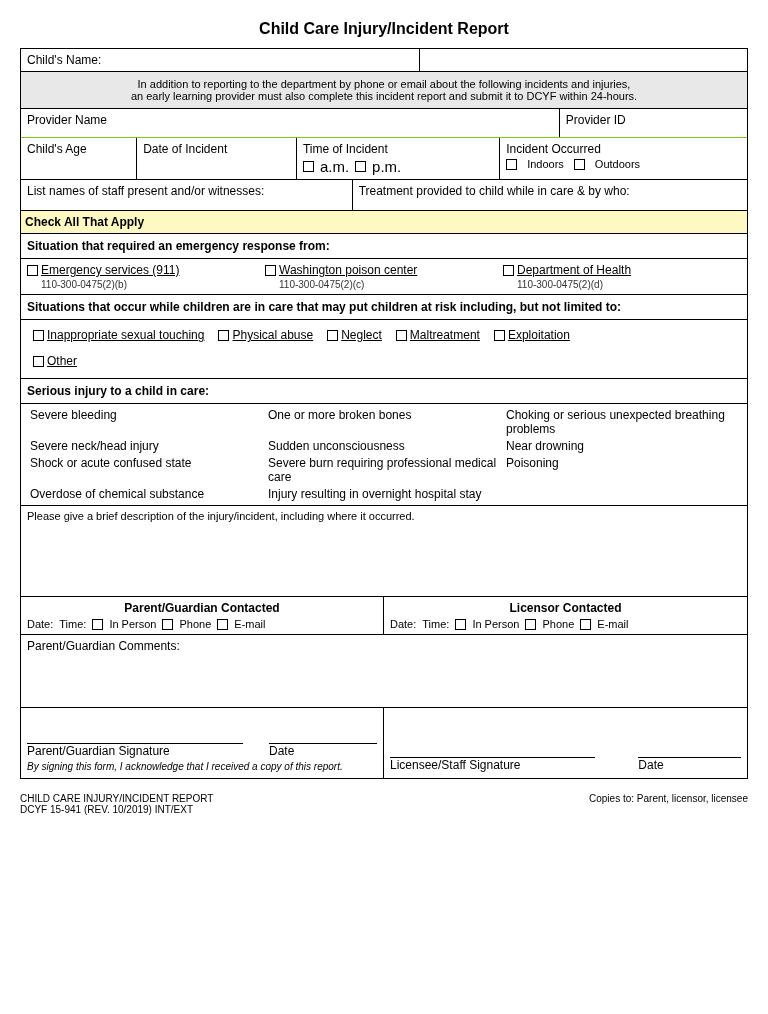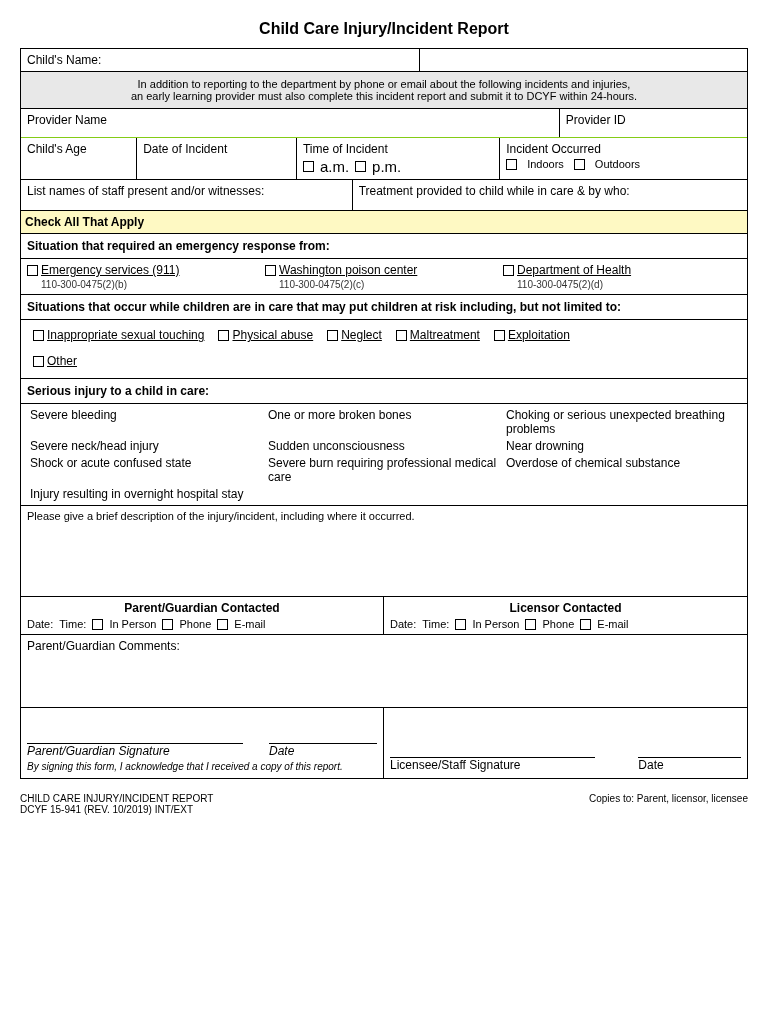--- a/index.html
+++ b/index.html
@@ -400,20 +400,24 @@
         <span class="cb" style="margin-right:3px; flex-shrink:0; margin-top:1px;"></span>
         <span>Shock or acute confused state</span>
       </div>
       <div class="serious-item">
         <span class="cb" style="margin-right:3px; flex-shrink:0; margin-top:1px;"></span>
         <span>Severe burn requiring professional medical care</span>
       </div>
 
       <div class="serious-item">
         <span class="cb" style="margin-right:3px; flex-shrink:0; margin-top:1px;"></span>
+        <span>Poisoning</span>
+      </div>
+      <div class="serious-item">
+        <span class="cb" style="margin-right:3px; flex-shrink:0; margin-top:1px;"></span>
         <span>Overdose of chemical substance</span>
       </div>
       <div class="serious-item">
         <span class="cb" style="margin-right:3px; flex-shrink:0; margin-top:1px;"></span>
         <span>Injury resulting in overnight hospital stay</span>
       </div>
     </div>
   </div>
 
   <div class="description-area">
@@ -452,21 +456,21 @@
 
   <div class="comments-area">
     <span>Parent/Guardian Comments:</span>
     <div style="min-height:50px;"></div>
   </div>
 
   <div class="signature-section">
     <div class="sig-half">
       <div style="flex:1;"></div>
       <div>
-        <div style="display:flex; gap:26px;font-style:italic;">
+        <div style="display:flex; gap:26px;">
           <div style="flex:2;">
             <div style="border-bottom:1px solid #000; min-height:14px;"></div>
             <div>Parent/Guardian Signature</div>
           </div>
           <div style="flex:1;">
             <div style="border-bottom:1px solid #000; min-height:14px;"></div>
             <div>Date</div>
           </div>
         </div>
         <div style="margin-top:3px; font-style:italic; font-size:10px;">By signing this form, I acknowledge that I received a copy of this report.</div>

